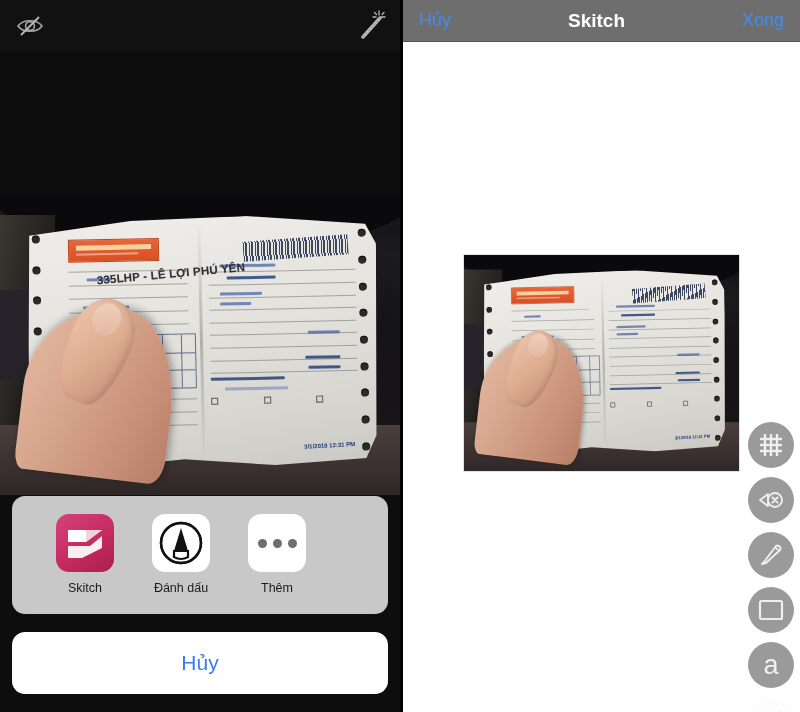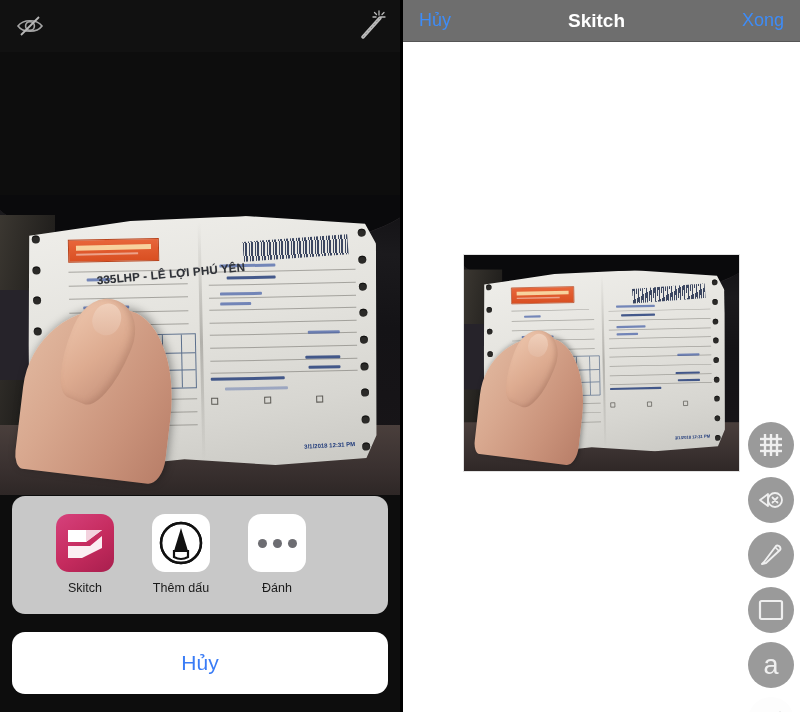--- a/index.html
+++ b/index.html
@@ -402,32 +402,32 @@
 
       <div class="app-item">
         <div class="app-tile tile-white">
           <svg viewBox="0 0 58 58" width="58" height="58">
             <circle cx="29" cy="29" r="20" fill="none" stroke="#111" stroke-width="2.4"></circle>
             <path d="M29 14 L36 37 L22 37 Z" fill="#111"></path>
             <path d="M22 37 L36 37 L36 43 Q29 47 22 43 Z" fill="none" stroke="#111" stroke-width="2.2"></path>
             <circle cx="29" cy="29" r="20" fill="none" stroke="#111" stroke-width="2.4"></circle>
           </svg>
         </div>
-        <div class="app-label">Thêm dấu</div>
+        <div class="app-label">Đánh dấu</div>
       </div>
 
       <div class="app-item">
         <div class="app-tile tile-white">
           <span class="dots">
               <i></i>
               <i></i>
               <i></i>
             </span>
         </div>
-        <div class="app-label">Đánh</div>
+        <div class="app-label">Thêm</div>
       </div>
     </div>
 
     <div class="cancel-btn">
       <span>Hủy</span>
     </div>
   </div>
 
   <div class="right-panel">
 

